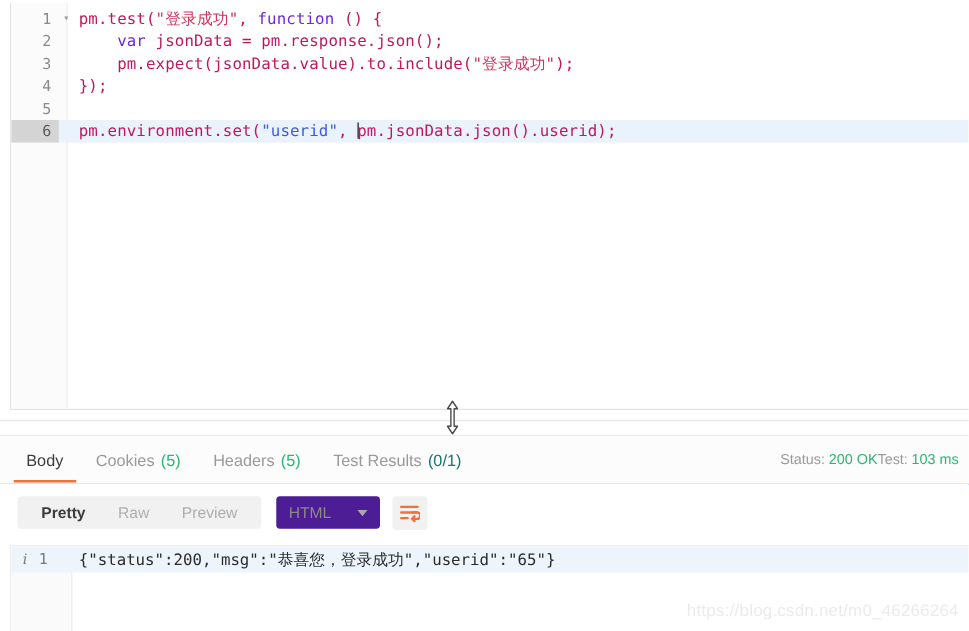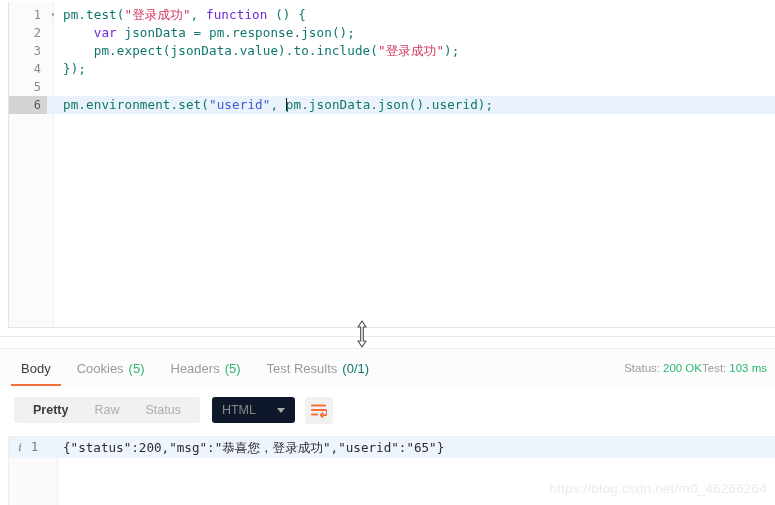--- a/index.html
+++ b/index.html
@@ -98,21 +98,21 @@
     padding-left: 4px;
     color: #2b2b2b;
     height: 18px;
     line-height: 18px;
     letter-spacing: 0.1px;
   }
 
   .tok-str      { color: #d1335b; }
   .tok-str-blue { color: #3b5bdb; }
   .tok-kw       { color: #6d28d9; }
-  .tok-plain    { color: #0f766e; }
+  .tok-plain    { color: #be185d; }
 
   .caret {
     display: inline-block;
     width: 1px;
     height: 13px;
     background: #1b1b1b;
     vertical-align: -2px;
     margin: 0 -1px 0 0;
   }
 
@@ -250,21 +250,21 @@
     color: #3c3c3c;
     background: #f1f1f1;
     font-weight: 600;
   }
 
   .dropdown {
     margin-left: 12px;
     display: flex;
     align-items: center;
     justify-content: space-between;
-    background: #0f172a;
+    background: #4c1d95;
     border-radius: 3px;
     height: 26px;
     width: 83px;
     padding: 0 10px;
     box-sizing: border-box;
     font-size: 12.5px;
     color: #8a8a8a;
     cursor: pointer;
   }
   .caret-down {
@@ -405,21 +405,21 @@
       <div>
         <span>Test:</span><span class="val">103 ms</span>
       </div>
     </div>
   </div>
 
   <div class="body-toolbar">
     <div class="seg-group" id="view-modes">
         <div class="seg active">Pretty</div>
         <div class="seg">Raw</div>
-        <div class="seg">Status</div>
+        <div class="seg">Preview</div>
       </div>
 
     <div class="dropdown">
       <span>HTML</span>
       <span class="caret-down"></span>
     </div>
 
     <div class="wrap-btn">
       <svg width="17" height="15" viewBox="0 0 17 15">
         <rect x="1" y="1.5" width="15" height="1.9" rx="0.9" fill="#f2713b"></rect>

